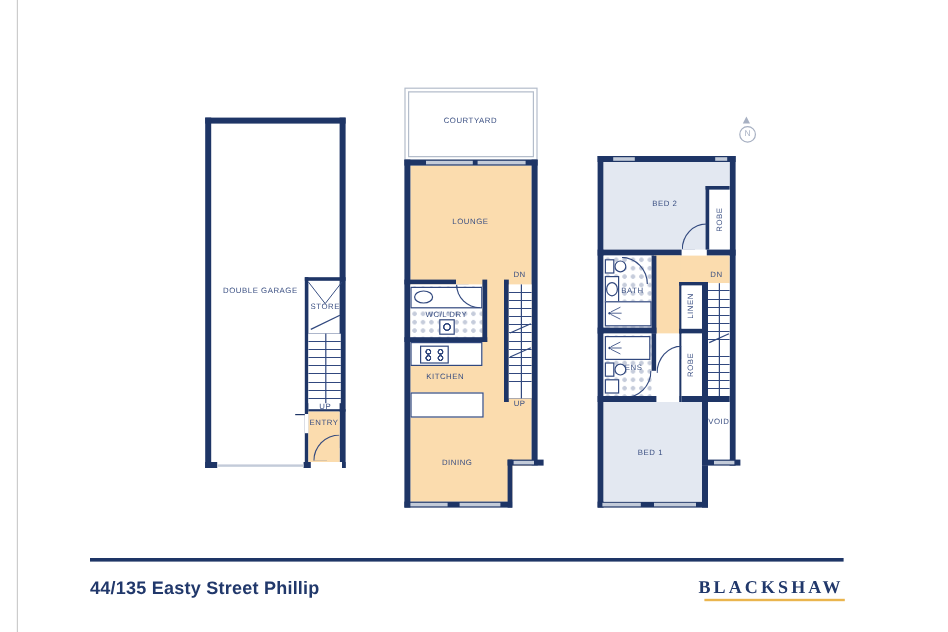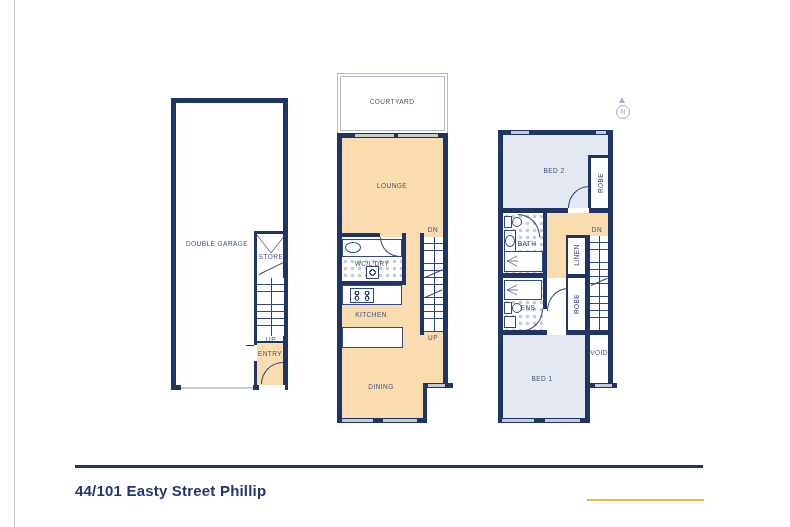--- a/index.html
+++ b/index.html
@@ -207,16 +207,17 @@
   <div class="arc arc-tl" style="left:547px;top:288px;width:21px;height:23px;"></div>
   <div class="room blue" style="left:503px;top:335px;width:82px;height:83px;"></div>
   <div class="lbl" style="left:542px;top:378px;">BED 1</div>
   <div class="win" style="left:502px;top:419px;width:32px;height:2.5px;"></div>
   <div class="win" style="left:545px;top:419px;width:35px;height:2.5px;"></div>
 
   <div class="compass-arrow" style="left:619px;top:97px;"></div>
   <div class="compass-circle" style="left:616px;top:105px;">N</div>
 
   <div class="footer-rule" style="left:75px;top:465px;width:628px;height:2.5px;"></div>
-  <div class="address" style="left:75px;top:482px;">44/101 Easty Street Phillip</div>
+  <div class="address" style="left:75px;top:482px;">44/135 Easty Street Phillip</div>
+  <div class="brand" style="right:87px;top:482px;">BLACKSHAW</div>
   <div class="gold" style="left:587px;top:499px;width:117px;height:1.5px;"></div>
 
 </div>
 
 </body></html>

